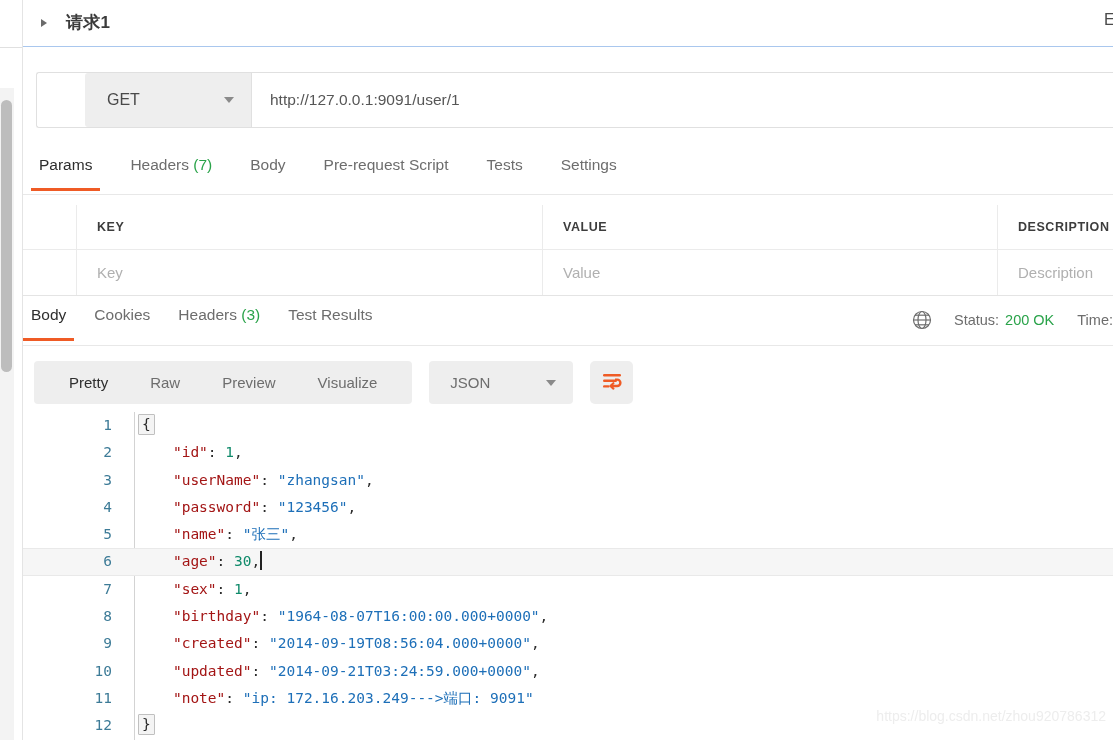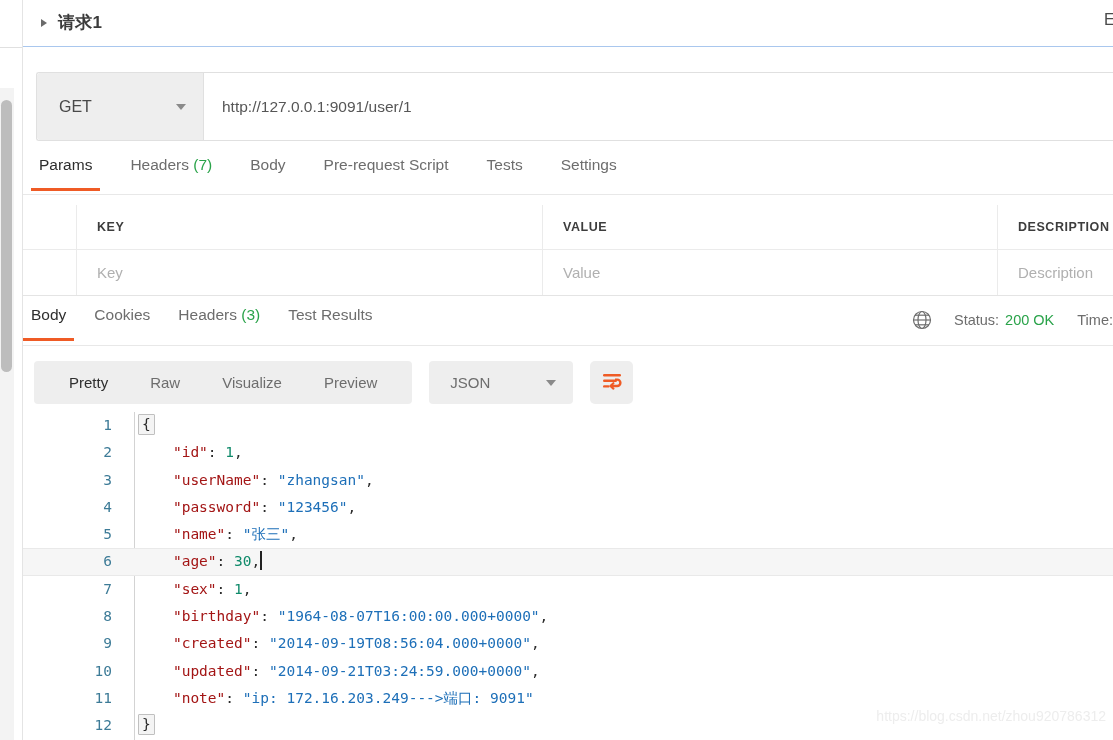--- a/index.html
+++ b/index.html
@@ -67,42 +67,44 @@
     border-top: 4.5px solid transparent;
     border-bottom: 4.5px solid transparent;
     margin-right: 11px;
     margin-top: 1px;
   }
   .req-title {
     font-size: 17px;
     font-weight: bold;
     color: #3b3b3b;
     letter-spacing: 0.2px;
+    margin-left: 8px;
   }
   .examples-cut {
     position: absolute;
     right: 0; top: 11px;
     font-size: 16px;
     color: #4a4a4a;
     overflow: hidden;
     width: 9px;
     white-space: nowrap;
   }
 
   
   .url-row {
     position: absolute;
     left: 36px; top: 72px;
-    width: 1077px; height: 69px;
+    width: 1077px; height: 56px;
     display: flex;
     align-items: stretch;
     border: 1px solid #e0e0e0;
     border-right: none;
     border-radius: 3px 0 0 3px;
     background: #ffffff;
+    padding-left: 48px;
   }
   .method-box {
     width: 167px;
     background: #eeeeee;
     border-right: 1px solid #e0e0e0;
     display: flex;
     align-items: center;
     justify-content: space-between;
     padding: 0 17px 0 22px;
     border-radius: 3px 0 0 3px;
@@ -419,22 +421,22 @@
       <span class="status-label">Status:</span>
       <span class="status-code">200 OK</span>
       <span class="time-label">Time:</span>
     </div>
   </div>
 
   <div class="fmt-bar">
     <div class="seg-group" id="seg-group">
         <div class="seg active">Pretty</div>
         <div class="seg">Raw</div>
+        <div class="seg">Preview</div>
         <div class="seg">Visualize</div>
-        <div class="seg">Preview</div>
       </div>
     <div class="json-select">
       <span class="lbl">JSON</span>
       <span class="caret-down"></span>
     </div>
     <div class="wrap-btn">
       <span>
         <svg width="22" height="20" viewBox="0 0 22 20">
           <rect x="2" y="3" width="18" height="2.4" rx="1.2" fill="#ef5b25"></rect>
           <rect x="2" y="8.6" width="14" height="2.4" rx="1.2" fill="#ef5b25"></rect>

